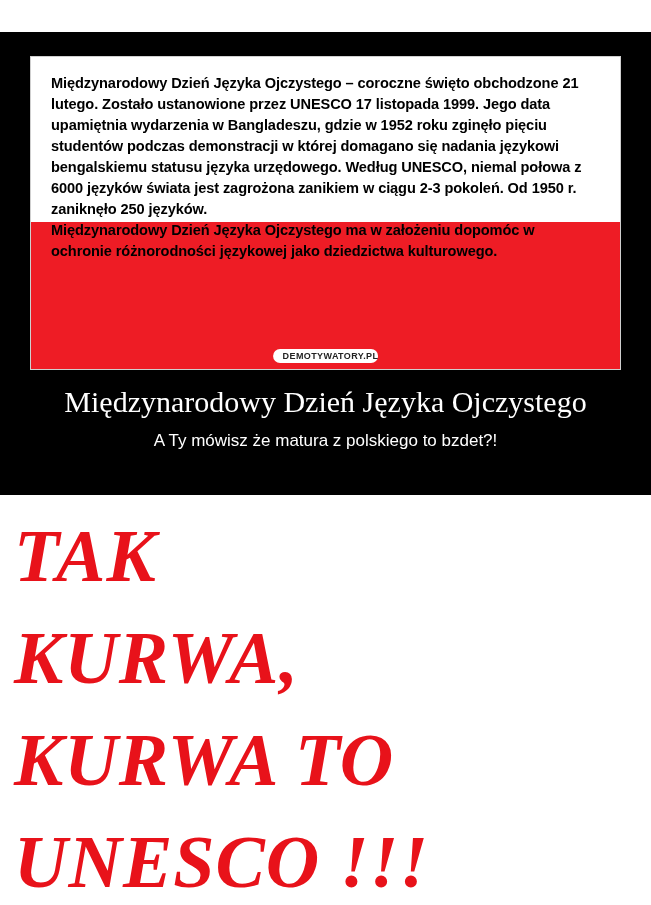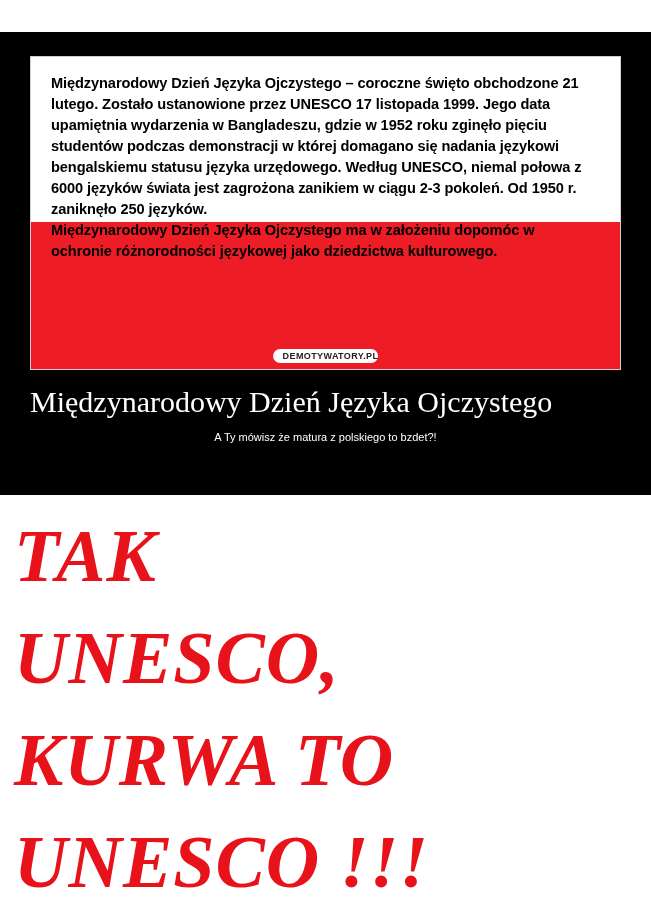--- a/index.html
+++ b/index.html
@@ -83,33 +83,33 @@
     font-family: "Liberation Sans", sans-serif;
     font-size: 9px;
     font-weight: bold;
     letter-spacing: 0.4px;
     padding: 2px 0 2px 10px;
     border-radius: 9px;
     white-space: nowrap;
   }
   .demot-title {
     margin-top: 14px;
-    text-align: left;
+    text-align: center;
     color: #ffffff;
     font-family: "Liberation Serif", serif;
     font-size: 30px;
     line-height: 1.18;
     font-weight: normal;
   }
   .demot-sub {
     margin-top: 12px;
     text-align: center;
     color: #ffffff;
     font-family: "Liberation Sans", sans-serif;
-    font-size: 11px;
+    font-size: 17px;
     font-weight: normal;
   }
 
   
   .reply {
     position: relative;
     width: 651px;
     height: 442px;
     background: #ffffff;
     padding: 10px 0 0 14px;
@@ -143,18 +143,18 @@
       </div>
 
       <div class="demot-title">Międzynarodowy Dzień Języka Ojczystego</div>
 
       <div class="demot-sub">A Ty mówisz że matura z polskiego to bzdet?!</div>
     </div>
   </div>
 
   <div class="reply">
     <div class="reply-line">TAK</div>
-    <div class="reply-line">UNESCO,</div>
+    <div class="reply-line">KURWA,</div>
     <div class="reply-line">KURWA TO</div>
     <div class="reply-line">UNESCO !!!</div>
   </div>
 
 </div>
 
 </body></html>

